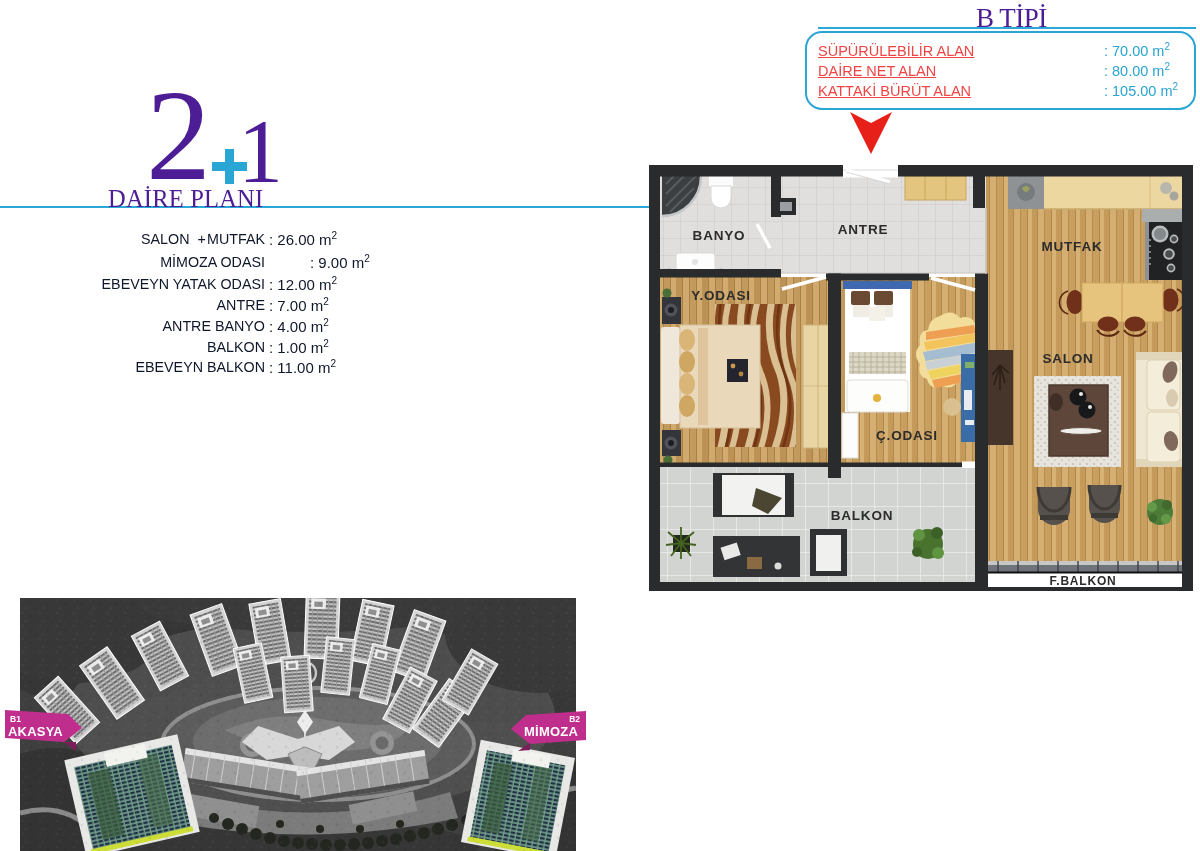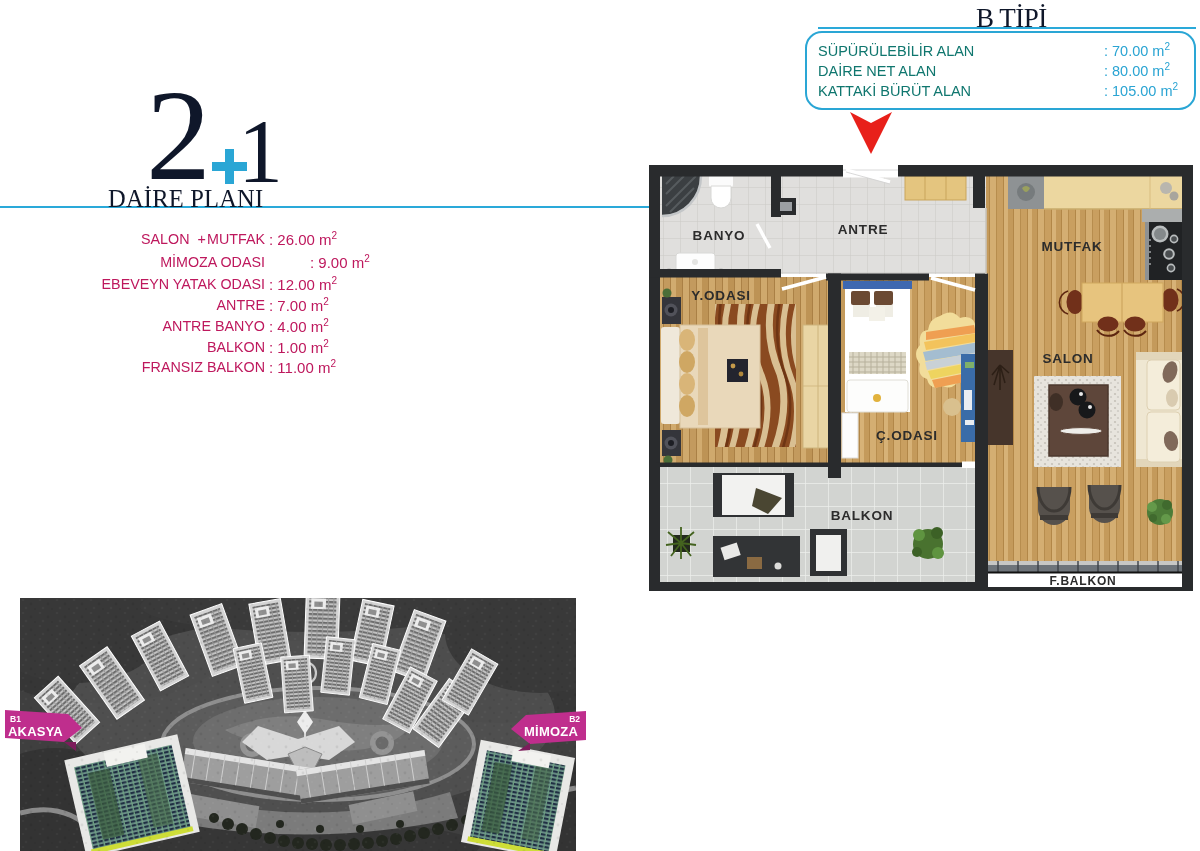--- a/index.html
+++ b/index.html
@@ -1,19 +1,19 @@
 <!DOCTYPE html>
 <html><head>
 <meta charset="utf-8">
 <style>
 html,body{margin:0;padding:0;background:#fff;}
 #page{position:relative;width:1200px;height:851px;overflow:hidden;background:#fff;font-family:"Liberation Sans",sans-serif;}
 .abs{position:absolute;}
-.ser{font-family:"Liberation Serif",serif;color:#0f172a;}
-.row{position:absolute;color:#be185d;font-size:15px;white-space:nowrap;}
+.ser{font-family:"Liberation Serif",serif;color:#4c1d95;}
+.row{position:absolute;color:#0f172a;font-size:15px;white-space:nowrap;}
 sup{line-height:0;font-size:10px;}
 </style>
 </head>
 <body>
 <div id="page">
 
   <div class="abs" style="left:0;top:206px;width:650px;height:2px;background:#2aa9d9;"></div>
 
   <div class="abs ser" style="left:146px;top:70px;font-size:130px;line-height:1;">2</div>
 
@@ -35,29 +35,29 @@
 
   <div class="row" style="top:296.5px;right:935px;font-size:14.3px;">ANTRE</div>
     <div class="row" style="top:296.5px;left:269px;">: 7.00 m<sup style="font-size:10px;">2</sup></div>
 
   <div class="row" style="top:317.8px;right:935px;font-size:14.3px;">ANTRE BANYO</div>
     <div class="row" style="top:317.8px;left:269px;">: 4.00 m<sup style="font-size:10px;">2</sup></div>
 
   <div class="row" style="top:338.5px;right:935px;font-size:14.3px;">BALKON</div>
     <div class="row" style="top:338.5px;left:269px;">: 1.00 m<sup style="font-size:10px;">2</sup></div>
 
-  <div class="row" style="top:359px;right:935px;font-size:14.3px;">FRANSIZ BALKON</div>
+  <div class="row" style="top:359px;right:935px;font-size:14.3px;">EBEVEYN BALKON</div>
     <div class="row" style="top:359px;left:269px;">: 11.00 m<sup style="font-size:10px;">2</sup></div>
 
   <div class="abs" style="left:818px;top:26.8px;width:378px;height:2.2px;background:#2aa9d9;"></div>
 
   <div class="abs ser" style="left:976px;top:2.5px;font-size:27px;letter-spacing:-0.5px;">B TİPİ</div>
 
   <div class="abs" style="left:805px;top:31px;width:387px;height:75px;border:2.8px solid #2aa6d5;border-radius:17px;background:#fff;"></div>
-  <div class="abs" style="left:818px;top:42px;color:#0f766e;font-size:14.5px;line-height:19.9px;white-space:nowrap;">SÜPÜRÜLEBİLİR ALAN<br>DAİRE NET ALAN<br>KATTAKİ BÜRÜT ALAN</div>
+  <div class="abs" style="left:818px;top:42px;color:#ef4444;font-size:14.5px;line-height:19.9px;white-space:nowrap;text-decoration:underline;">SÜPÜRÜLEBİLİR ALAN<br>DAİRE NET ALAN<br>KATTAKİ BÜRÜT ALAN</div>
   <div class="abs" style="left:1104px;top:42px;color:#2aa4d3;font-size:14.5px;line-height:19.9px;white-space:nowrap;">: 70.00 m<sup>2</sup><br>: 80.00 m<sup>2</sup><br>: 105.00 m<sup>2</sup></div>
 
   <svg class="abs" style="left:848px;top:111px;" width="46" height="45" viewBox="0 0 46 45">
     <polygon points="2,1 23,12 44,1 23,43" fill="#e8201a"></polygon>
   </svg>
 
   <svg id="plan" class="abs" style="left:649px;top:165px;" width="544" height="426" viewBox="649 165 544 426">
   <defs>
     <pattern id="wd" width="24" height="426" patternUnits="userSpaceOnUse">
       <rect width="24" height="426" fill="#cda66a"></rect>

